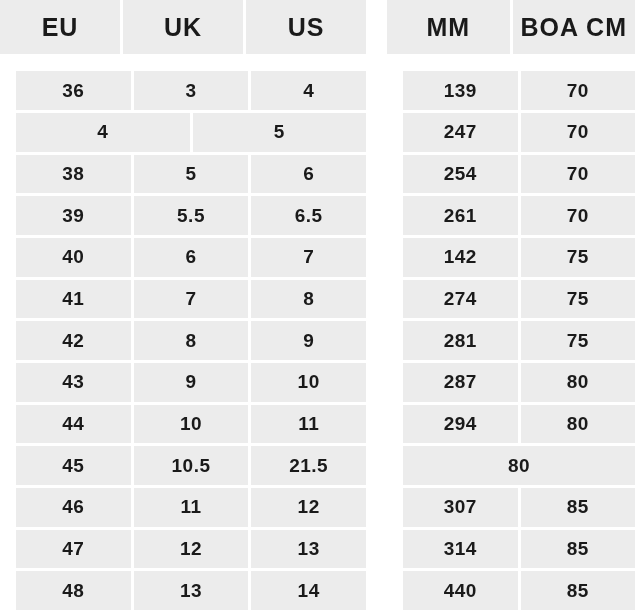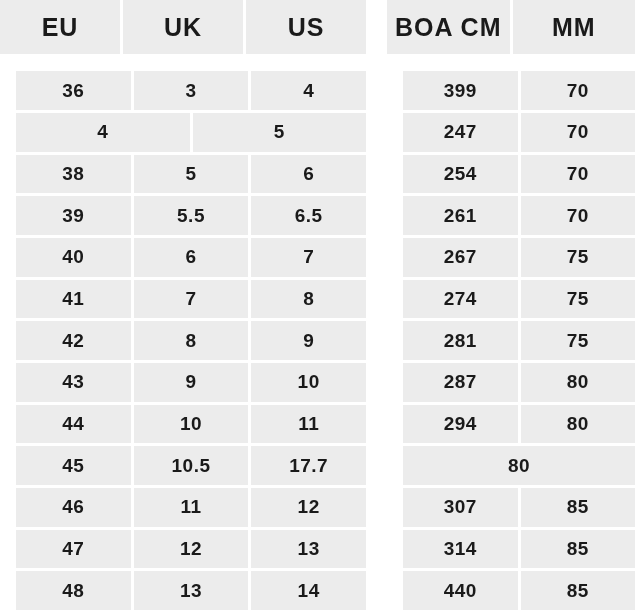--- a/index.html
+++ b/index.html
@@ -134,21 +134,21 @@
       <div class="cell">10</div>
     </div>
     <div class="row data-row">
       <div class="cell">44</div>
       <div class="cell">10</div>
       <div class="cell">11</div>
     </div>
     <div class="row data-row">
       <div class="cell">45</div>
       <div class="cell">10.5</div>
-      <div class="cell">17.7</div>
+      <div class="cell">21.5</div>
     </div>
     <div class="row data-row">
       <div class="cell">46</div>
       <div class="cell">11</div>
       <div class="cell">12</div>
     </div>
     <div class="row data-row">
       <div class="cell">47</div>
       <div class="cell">12</div>
       <div class="cell">13</div>
@@ -157,43 +157,43 @@
       <div class="cell">48</div>
       <div class="cell">13</div>
       <div class="cell">14</div>
     </div>
   </div>
 
   <div class="gap-col"></div>
 
   <div class="table-block right">
     <div class="row header-row">
+      <div class="cell">MM</div>
       <div class="cell">BOA CM</div>
-      <div class="cell">MM</div>
     </div>
     <div class="spacer-row"></div>
 
     <div class="row data-row">
-      <div class="cell">399</div>
+      <div class="cell">139</div>
       <div class="cell">70</div>
     </div>
     <div class="row data-row">
       <div class="cell">247</div>
       <div class="cell">70</div>
     </div>
     <div class="row data-row">
       <div class="cell">254</div>
       <div class="cell">70</div>
     </div>
     <div class="row data-row">
       <div class="cell">261</div>
       <div class="cell">70</div>
     </div>
     <div class="row data-row">
-      <div class="cell">267</div>
+      <div class="cell">142</div>
       <div class="cell">75</div>
     </div>
     <div class="row data-row">
       <div class="cell">274</div>
       <div class="cell">75</div>
     </div>
     <div class="row data-row">
       <div class="cell">281</div>
       <div class="cell">75</div>
     </div>

